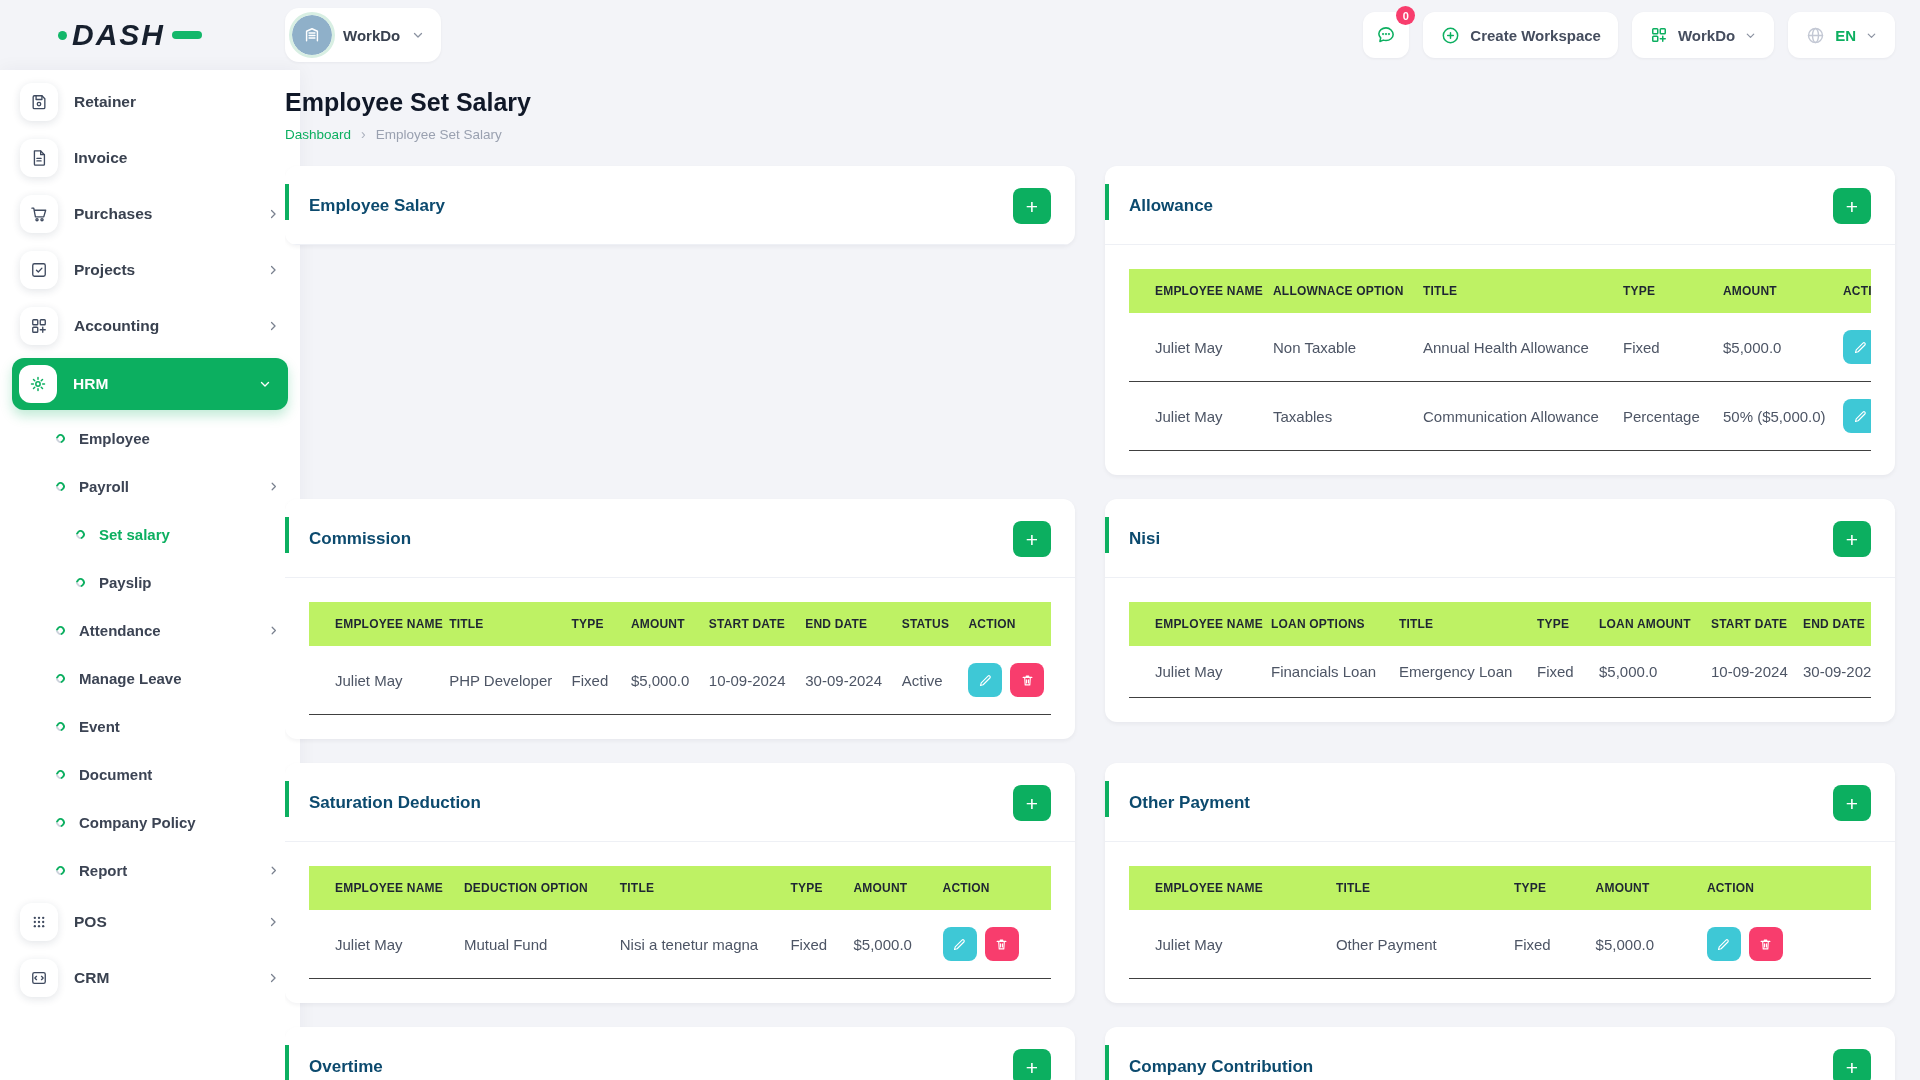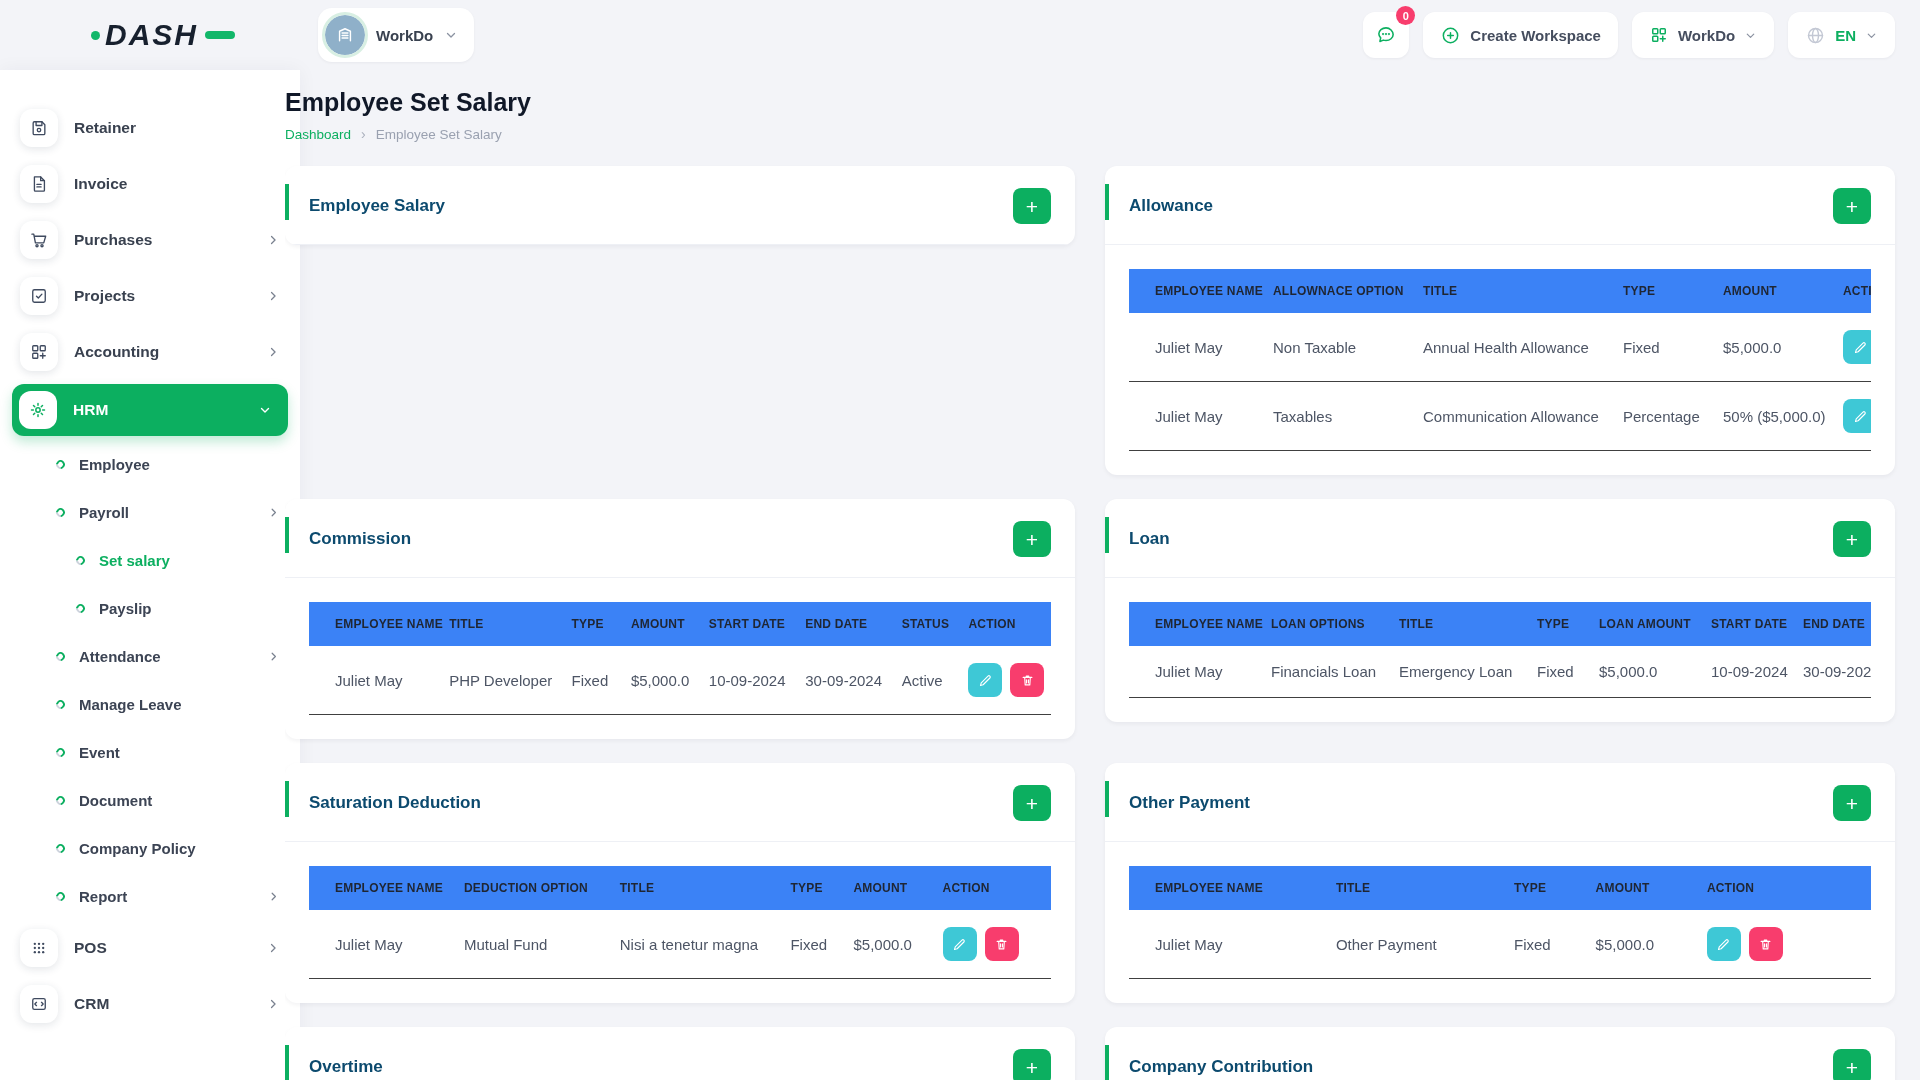--- a/index.html
+++ b/index.html
@@ -8,21 +8,21 @@
     font-family: "Liberation Sans", sans-serif;
     background:#f3f4f8;
     color:#39414f;
     position:relative;
   }
   svg { display:block; }
 
   
   .topbar{ position:absolute; top:0; left:0; right:0; height:70px;
     display:flex; align-items:center; padding-right:25px; z-index:5;}
-  .logo-wrap{ width:260px; display:flex; justify-content:center; align-items:center;margin-left:33px; }
+  .logo-wrap{ width:260px; display:flex; justify-content:center; align-items:center; }
   .logo{ display:flex; align-items:center; gap:5px; }
   .logo-dot{ width:9px; height:9px; border-radius:50%; background:#12b76a; }
   .logo-text{ font-size:30px; font-weight:800; letter-spacing:2px; color:#17202e; font-style:italic;}
   .logo-dash{ width:30px; height:8px; border-radius:4px; background:#12b76a; margin-left:2px;}
   .ws-pill{ margin-left:25px; background:#fff; border-radius:14px; height:54px;
     display:flex; align-items:center; padding:7px 16px 7px 7px; gap:11px;
     box-shadow:0 1px 3px rgba(16,24,40,.05); cursor:pointer;}
   .ws-avatar{ width:40px;height:40px;border-radius:50%;background:#8fb0c9;
     display:flex;align-items:center;justify-content:center;color:#fff;
     outline:3px solid #d8efe3;}
@@ -34,21 +34,21 @@
   .chat-btn{ width:46px; padding:0; justify-content:center; position:relative; }
   .chat-badge{ position:absolute; top:-6px; right:-6px; min-width:19px; height:19px;
     border-radius:10px; background:#f83d6d; color:#fff; font-size:11px; font-weight:700;
     display:flex; align-items:center; justify-content:center; padding:0 5px;}
   .green{ color:#0caf60; }
   .muted-icon{ color:#c3c8d4; }
   .chev{ color:#8b92a1; }
 
   
   .sidebar{ position:absolute; top:70px; left:0; bottom:0; width:300px; background:#fff;
-    box-shadow:0 0 18px rgba(25,39,62,.05); padding-top:30px; overflow:hidden;}
+    box-shadow:0 0 18px rgba(25,39,62,.05); padding-top:4px; overflow:hidden;}
   .nav-item{ height:56px; display:flex; align-items:center; gap:16px; padding:0 20px;
     font-size:15.5px; font-weight:600; color:#39414f; cursor:pointer;}
   .icon-box{ width:38px; height:38px; border-radius:12px; background:#fff; flex:none;
     box-shadow:0 2px 8px rgba(25,39,62,.12); display:flex; align-items:center;
     justify-content:center; color:#3f4a5f;}
   .nav-chev{ margin-left:auto; color:#79818f; }
   .nav-active{ margin:4px 12px; height:52px; border-radius:12px; background:#0caf60;
     display:flex; align-items:center; gap:16px; padding:0 16px 0 7px; color:#fff;
     font-size:15.5px; font-weight:700; box-shadow:0 6px 12px rgba(12,175,96,.25); cursor:pointer;}
   .nav-active .icon-box{ color:#0caf60; box-shadow:none; }
@@ -79,21 +79,21 @@
   .card-title{ font-size:17px; font-weight:700; color:#0c4a6e;}
   .add-btn{ width:38px; height:36px; border-radius:8px; background:#0caf60; color:#fff;
     font-size:21px; font-weight:500; border:none; display:flex; align-items:center;
     justify-content:center; cursor:pointer; line-height:1;}
   .fields{ display:flex; padding:26px 24px;}
   .field{ width:33.33%; }
   .field-label{ font-size:14.5px; font-weight:700; color:#222b3a; margin-bottom:9px;}
   .field-value{ font-size:14.5px; color:#707886;}
   .tbl-wrap{ margin:24px; overflow:hidden;}
   table{ border-collapse:collapse; width:100%;}
-  th{ background:#3b82f6; text-transform:uppercase; font-size:12px; font-weight:700;
+  th{ background:#bef264; text-transform:uppercase; font-size:12px; font-weight:700;
     letter-spacing:.2px; color:#1f2633; text-align:left; padding:15px 14px; white-space:nowrap;}
   th:first-child, td:first-child{ padding-left:26px; }
   td{ padding:17px 14px; font-size:15px; color:#4d5565; border-bottom:1px solid #404040;
     white-space:nowrap;}
   .t-allowance{ min-width:880px; table-layout:fixed;}
   .t-loan{ min-width:1060px; table-layout:fixed;}
   .actions{ display:flex; gap:8px;}
   .act-btn{ width:34px; height:34px; border-radius:8px; border:none; color:#fff;
     display:flex; align-items:center; justify-content:center; cursor:pointer; flex:none;}
   .act-edit{ background:#3ec8d6;}
@@ -464,21 +464,21 @@
               </div>
                 </td>
             </tr>
           </tbody>
         </table>
       </div>
     </section>
 
     <section class="card">
       <div class="card-head">
-        <span class="card-title">Loan</span>
+        <span class="card-title">Nisi</span>
         <button class="add-btn">+</button>
       </div>
       <div class="tbl-wrap">
         <table class="t-loan">
           <colgroup>
               <col style="width:128px">
               <col style="width:128px">
               <col style="width:138px">
               <col style="width:62px">
               <col style="width:112px">

